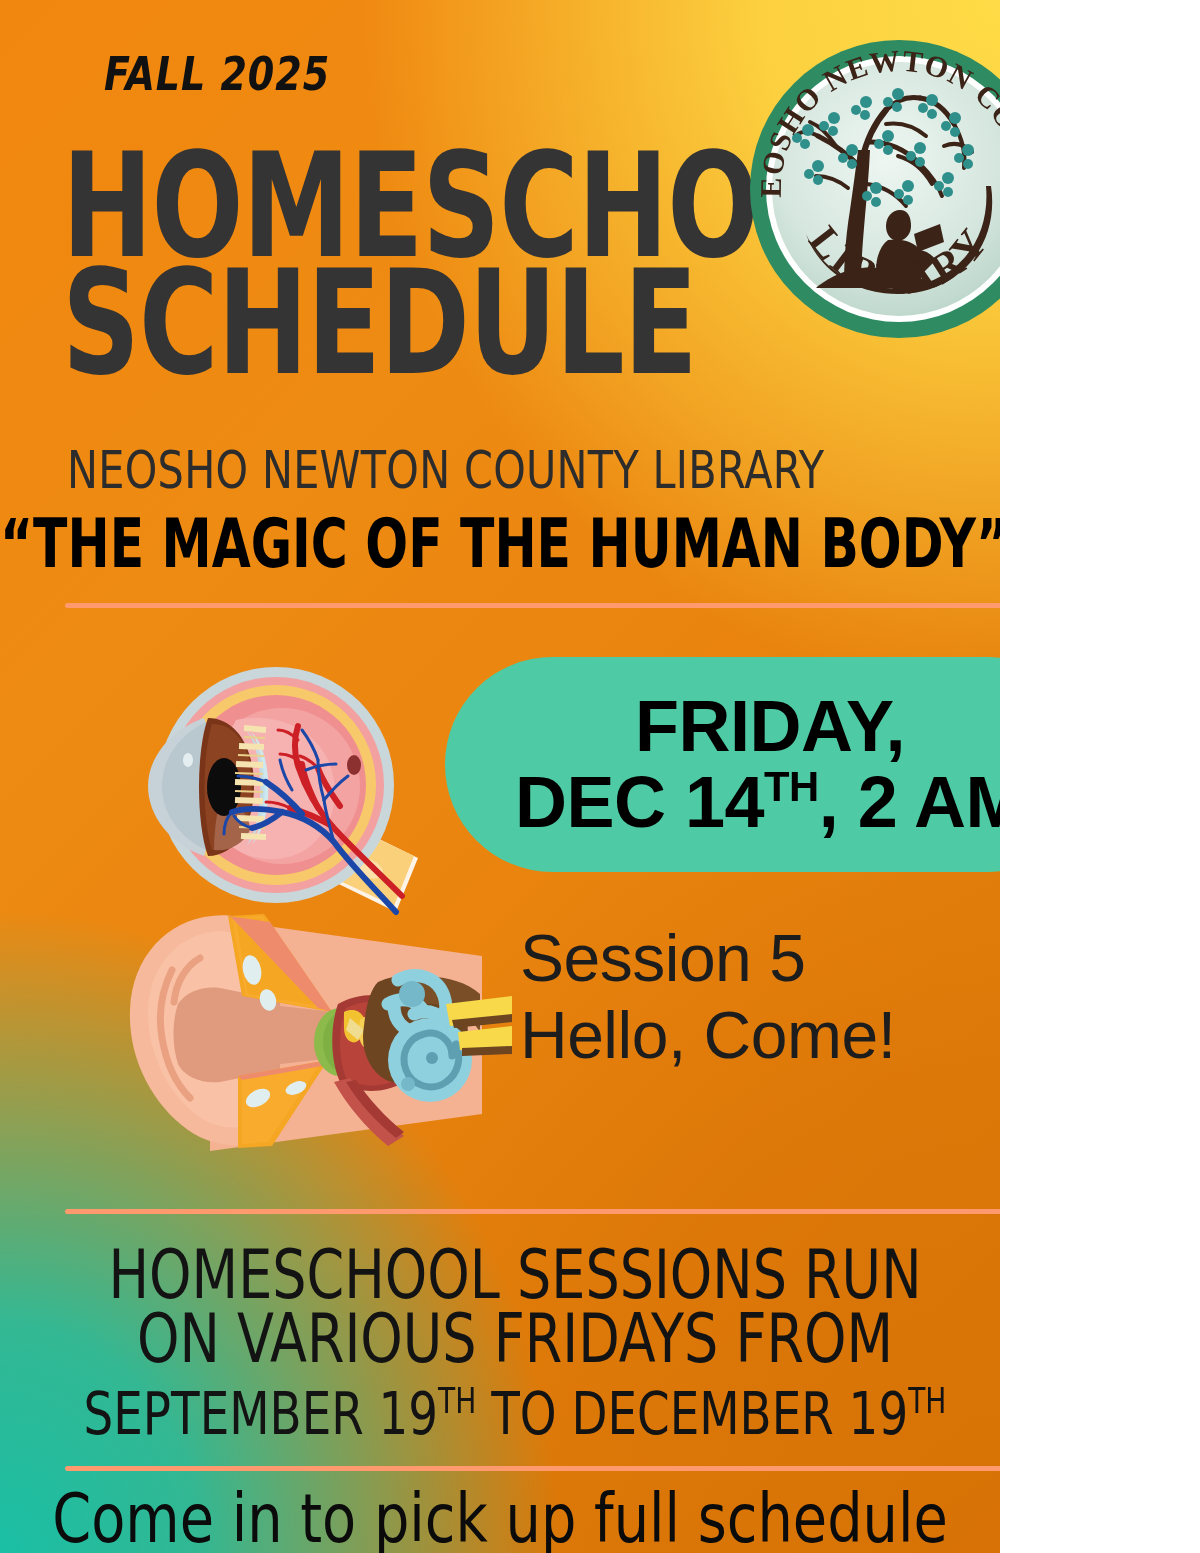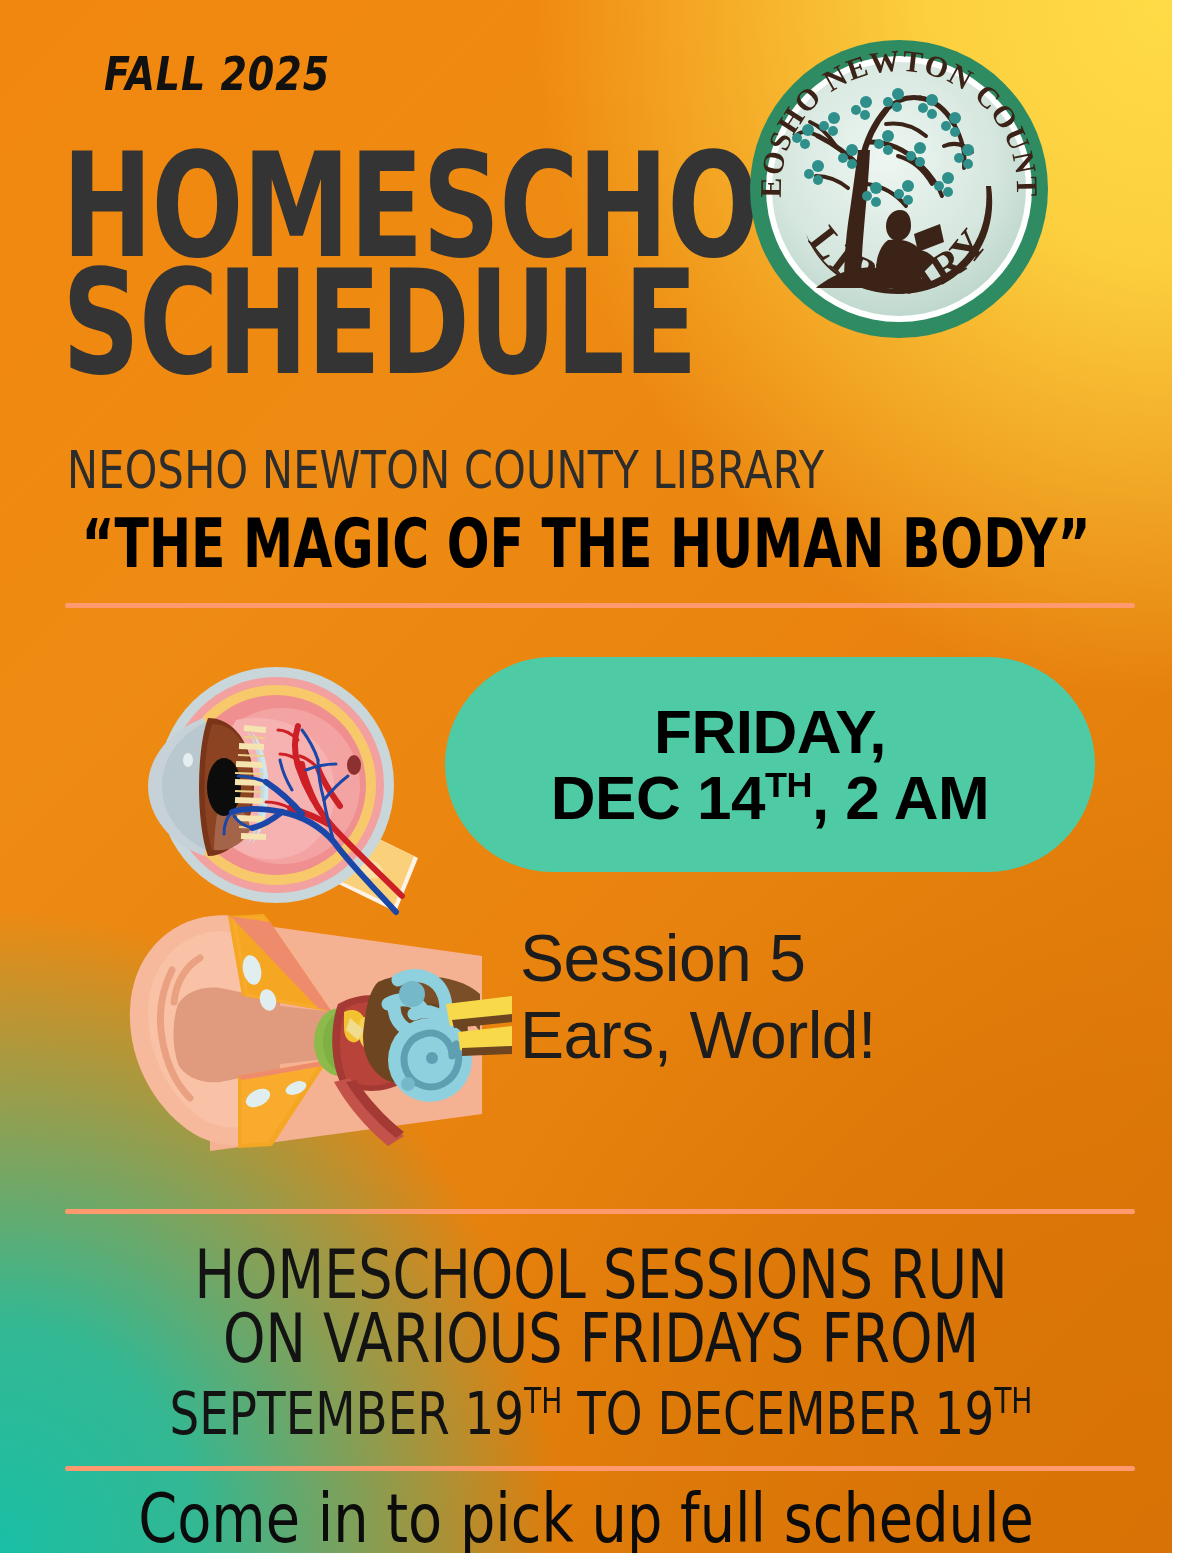--- a/index.html
+++ b/index.html
@@ -2,21 +2,21 @@
 <html><head>
 <meta charset="utf-8">
 <style>
   html, body {
     margin: 0;
     padding: 0;
     background: #ffffff;
   }
   .poster {
     position: relative;
-    width: 1172px;
+    width: 1000px;
     height: 1553px;
     overflow: hidden;
     font-family: "Liberation Sans", sans-serif;
     
     background:
       radial-gradient(ellipse 1100px 1200px at 100% 0%, rgba(255,220,71,1) 0%, rgba(255,220,71,0.85) 22%, rgba(255,220,71,0) 58%),
       radial-gradient(ellipse 1000px 1150px at 0% 100%, rgba(26,191,165,1) 0%, rgba(26,191,165,0.88) 20%, rgba(26,191,165,0) 56%),
       radial-gradient(ellipse 1200px 1300px at 100% 100%, rgba(216,114,6,1) 0%, rgba(216,114,6,0.6) 30%, rgba(216,114,6,0) 62%),
       linear-gradient(135deg, #f2870f 0%, #ee8b12 30%, #e8820e 60%, #d97a06 100%);
   }
@@ -132,21 +132,21 @@
     width: 650px;
     height: 215px;
     background: #4ecba4;
     border-radius: 110px;
     display: flex;
     align-items: center;
     justify-content: center;
   }
   .date-text {
     text-align: center;
-    font-size: 62px;
+    font-size: 72px;
     font-weight: 700;
     color: #000000;
     line-height: 1.05;
     font-family: "Liberation Sans", sans-serif;
     letter-spacing: -0.5px;
   }
   .date-text .ord {
     font-size: 0.58em;
     vertical-align: 0.62em;
     line-height: 0;
@@ -492,21 +492,21 @@
 
   <div class="date-pill">
     <div class="date-text">
       <div>FRIDAY,</div>
       <div><span>DEC 14</span><span class="ord">TH</span><span>, 2 AM</span></div>
     </div>
   </div>
 
   <div class="session-block">
     <span>Session 5</span>
-    <span>Ears, World!</span>
+    <span>Hello, Come!</span>
   </div>
 
   <div class="divider d2"></div>
 
   <div class="run-block">
     <span class="run-l1">HOMESCHOOL SESSIONS RUN</span>
     <span class="run-l2">ON VARIOUS FRIDAYS FROM</span>
     <span class="run-l3"><span>SEPTEMBER 19</span><span class="ord">TH</span><span> TO DECEMBER 19</span><span class="ord">TH</span></span>
   </div>
 

